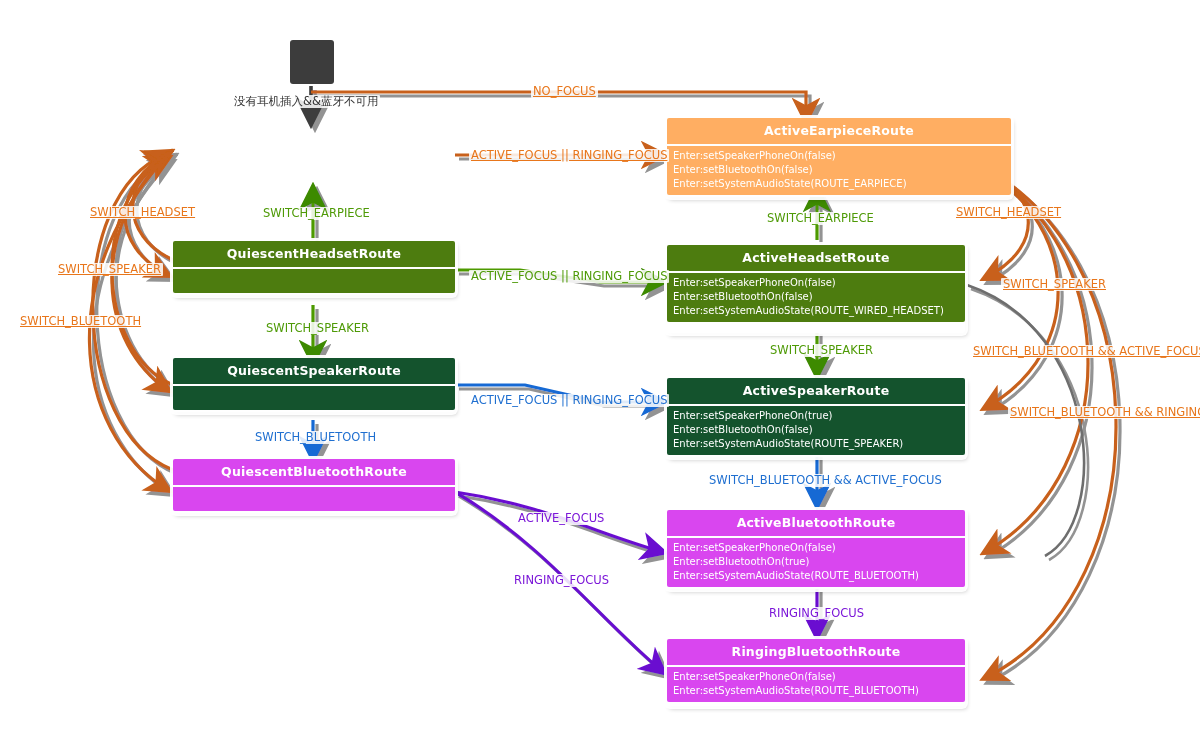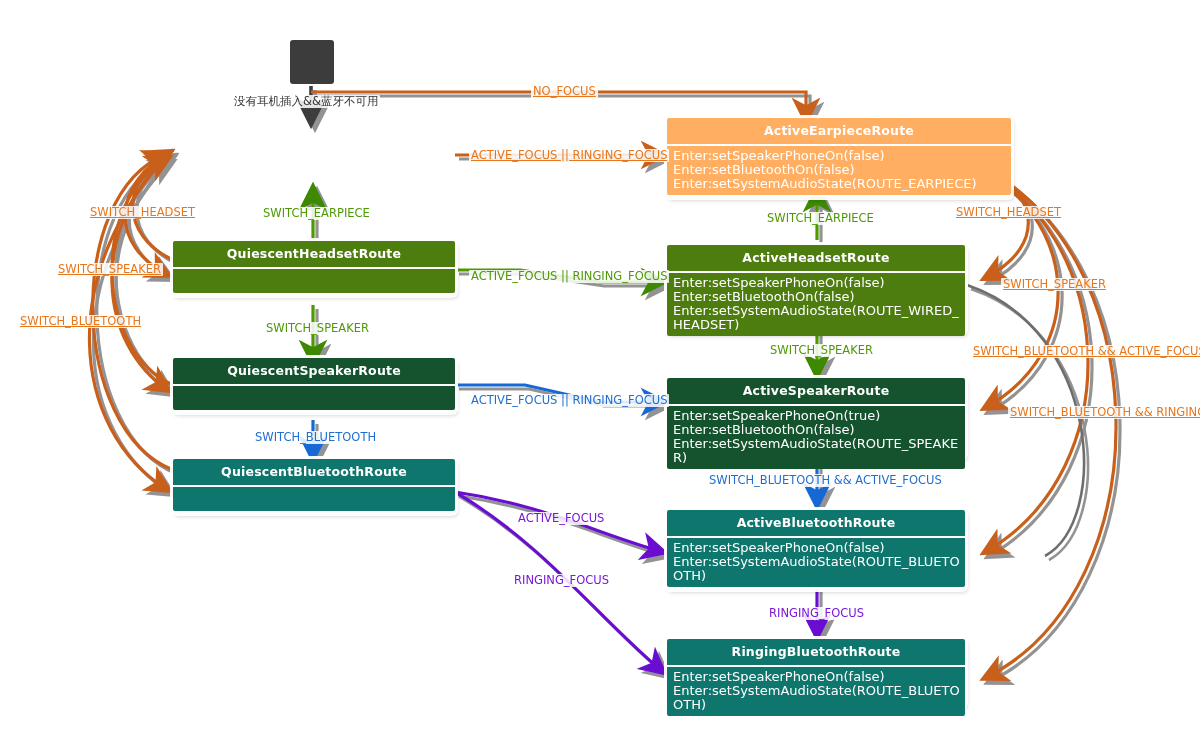--- a/index.html
+++ b/index.html
@@ -25,35 +25,35 @@
     font-weight:bold;
     font-size:12.5px;
     letter-spacing:.2px;
     padding:5px 6px 6px 6px;
     border-radius:2px 2px 0 0;
     white-space:nowrap;
   }
   .state .body{
     box-sizing:border-box;
     color:#ffffff;
-    font-size:13px;
+    font-size:10px;
     line-height:14px;
     padding:3px 5px 4px 6px;
     border-radius:0 0 2px 2px;
     overflow:hidden;
     word-break:break-all;
   }
   .state .body.empty{padding:0;}
   .state .sep{height:2px;background:#ffffff;}
 
   
   .c-orange  .hdr,.c-orange  .body{background:#ffae62;}
   .c-green   .hdr,.c-green   .body{background:#4d7c0f;}
   .c-blue    .hdr,.c-blue    .body{background:#14532d;}
-  .c-purple  .hdr,.c-purple  .body{background:#0f766e;}
+  .c-purple  .hdr,.c-purple  .body{background:#d946ef;}
 
   
   #start-node{
     position:absolute;
     background:#3c3c3c;
     border-radius:3px;
   }
 
   
   .elabel{
@@ -184,20 +184,21 @@
       <div>Enter:setBluetoothOn(false)</div>
       <div>Enter:setSystemAudioState(ROUTE_SPEAKER)</div>
     </div>
   </div>
 
   <div class="state c-purple" style="left:667px;top:510px;width:298px;height:79px;">
     <div class="hdr">ActiveBluetoothRoute</div>
     <div class="sep"></div>
     <div class="body">
       <div>Enter:setSpeakerPhoneOn(false)</div>
+      <div>Enter:setBluetoothOn(true)</div>
       <div>Enter:setSystemAudioState(ROUTE_BLUETOOTH)</div>
     </div>
   </div>
 
   <div class="state c-purple" style="left:667px;top:639px;width:298px;height:67px;">
     <div class="hdr">RingingBluetoothRoute</div>
     <div class="sep"></div>
     <div class="body">
       <div>Enter:setSpeakerPhoneOn(false)</div>
       <div>Enter:setSystemAudioState(ROUTE_BLUETOOTH)</div>

